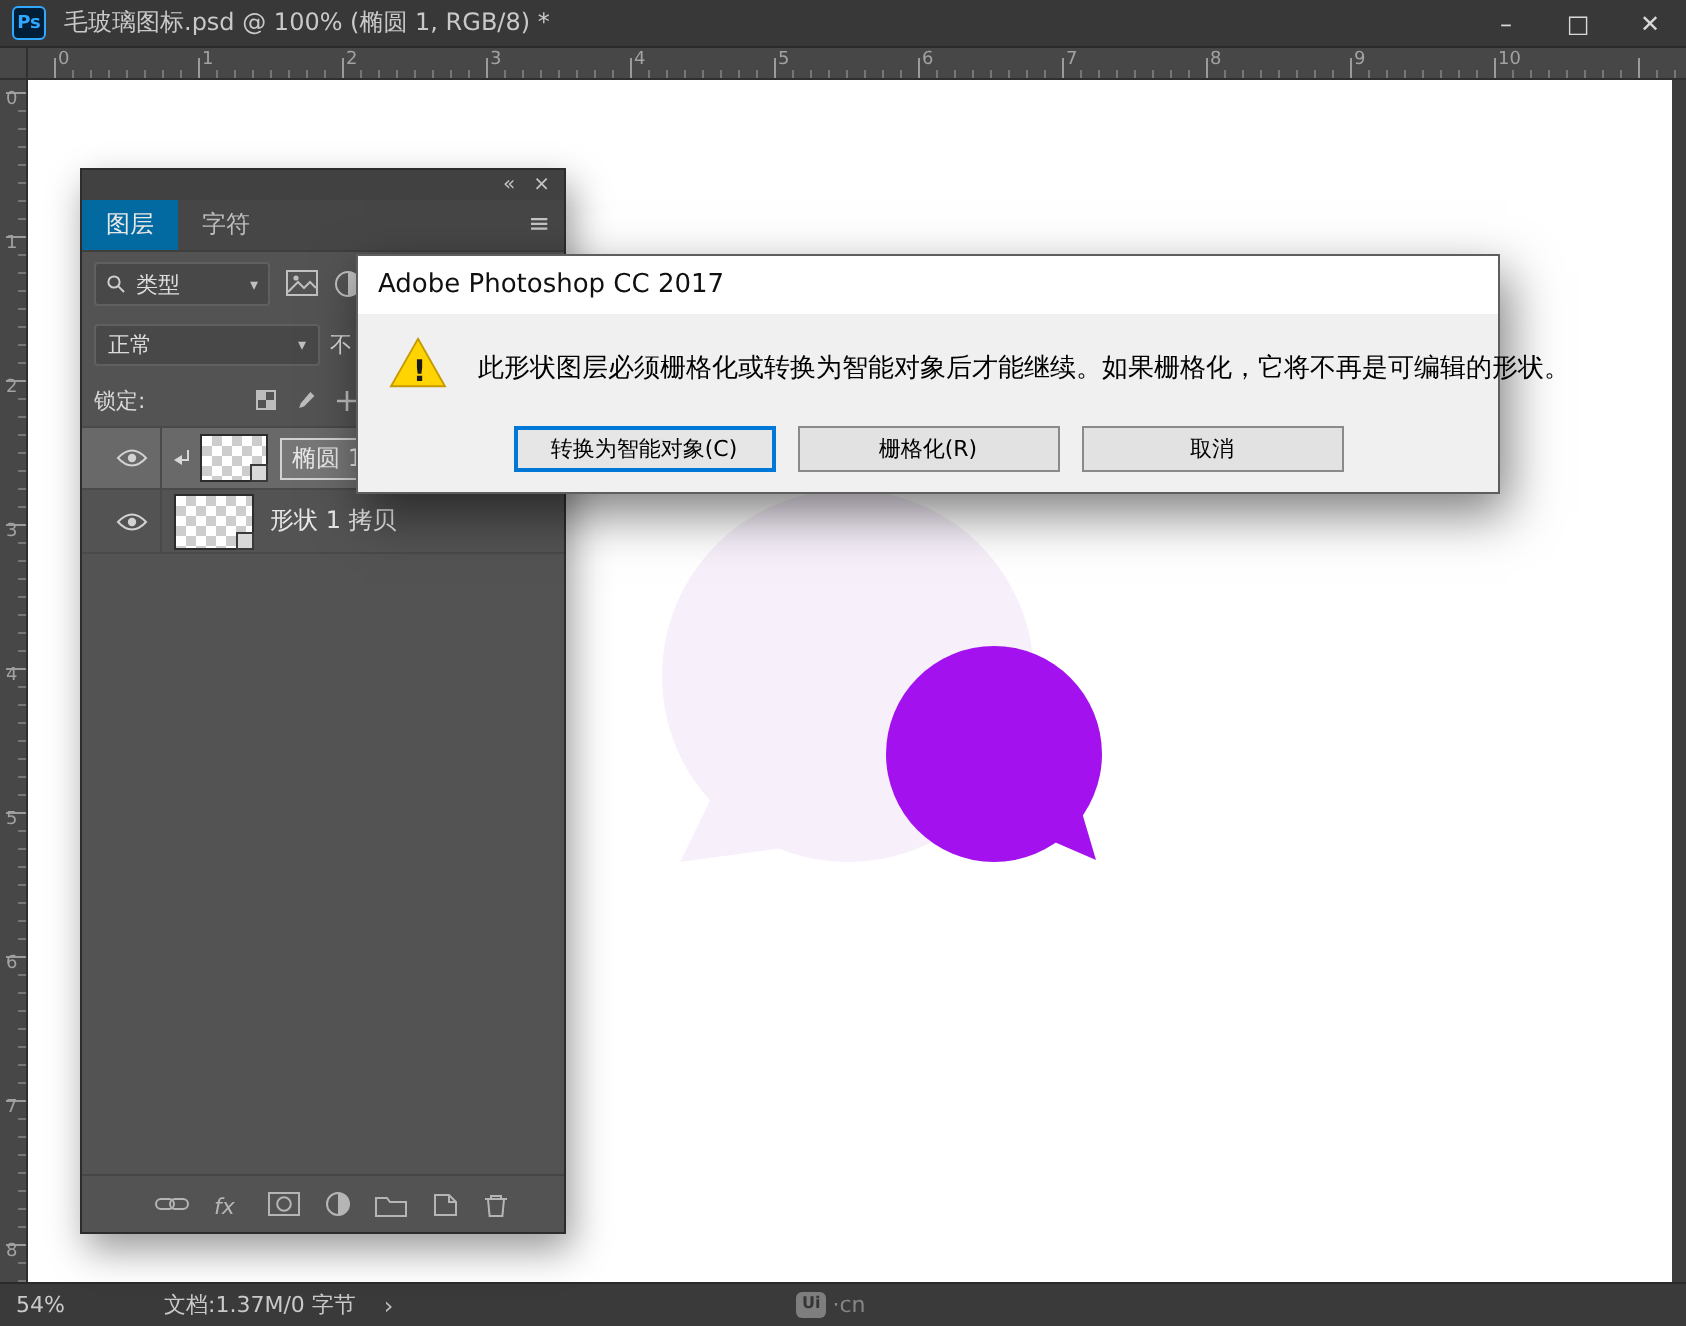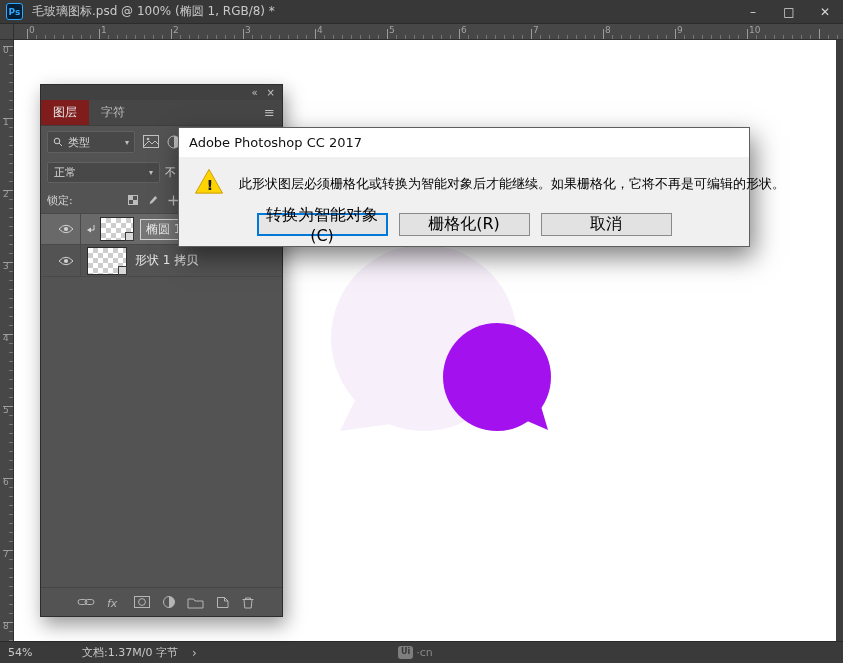--- a/index.html
+++ b/index.html
@@ -46,21 +46,21 @@
 
   
   .layers-panel { position:absolute; left:40px; top:84px; width:243px; height:533px; background:#535353;
                   border:1px solid #2d2d2d; box-shadow:3px 8px 18px rgba(0,0,0,.4); z-index:5; }
   .panel-header { height:15px; background:#414141; display:flex; justify-content:flex-end;
                   align-items:center; gap:9px; padding-right:7px; }
   .panel-header .hicon { color:#c4c4c4; font-size:10px; line-height:1; }
   .panel-tabs { position:relative; height:26px; background:#464646; display:flex; align-items:stretch;
                 border-bottom:1px solid #3e3e3e; }
   .tab { padding:0 12px; display:flex; align-items:center; font-size:12px; color:#bdbdbd; }
-  .tab.active { background:#7f1d1d; color:#e8e8e8; }
+  .tab.active { background:#0369a1; color:#e8e8e8; }
   .panel-menu { position:absolute; right:7px; top:0; height:100%; display:flex; align-items:center;
                 color:#c4c4c4; font-size:13px; }
 
   .dropdown { position:absolute; background:#484848; border:1px solid #606060; border-radius:2px;
               display:flex; align-items:center; color:#dcdcdc; font-size:11px; }
   .dd-caret { margin-left:auto; font-size:8px; color:#c0c0c0; padding-left:4px; }
 
   .filter-row { position:absolute; left:0; top:45px; width:100%; height:26px; }
   .dd-type { left:6px; top:1px; width:88px; height:22px; padding:0 5px; gap:5px; }
   .filter-icons { position:absolute; left:102px; top:5px; display:flex; gap:8px; }
@@ -102,21 +102,21 @@
   .dialog { position:absolute; left:178px; top:127px; width:572px; height:120px; background:#f0f0f0;
             border:1px solid #5e5e5e; box-shadow:4px 10px 24px rgba(0,0,0,.5); z-index:10; }
   .dialog-titlebar { height:29px; background:#ffffff; display:flex; align-items:center; padding-left:10px;
                      font-size:13px; color:#101010; }
   .dialog-body { position:relative; height:89px; }
   .dialog-content { display:flex; align-items:flex-start; padding:11px 14px 0 15px; gap:15px; }
   .warn-icon { flex:none; display:flex; }
   .dialog-message { font-size:13px; color:#000; padding-top:7px; white-space:nowrap; }
   .dialog-buttons { position:absolute; left:0; bottom:10px; width:100%; display:flex;
                     justify-content:center; gap:11px; }
-  .dlg-btn { width:131px; height:23px; background:#e2e2e2; border:1px solid #8a8a8a; font-size:16px;
+  .dlg-btn { width:131px; height:23px; background:#e2e2e2; border:1px solid #8a8a8a; font-size:11px;
              color:#000; display:flex; align-items:center; justify-content:center; font-family:inherit; }
   .dlg-btn.primary { border:1px solid #0078d7; box-shadow:inset 0 0 0 1px #0078d7; background:#e6e6e6; }
 
   
   .statusbar { position:absolute; left:0; top:641px; width:843px; height:22px; background:#3a3a3a;
                border-top:1px solid #2a2a2a; display:flex; align-items:center; font-size:11px; color:#c9c9c9; }
   .sb-zoom { margin-left:8px; width:48px; }
   .sb-doc { margin-left:26px; }
   .sb-chevron { margin-left:14px; color:#bdbdbd; font-size:12px; }
   .sb-watermark { position:absolute; left:398px; top:0; height:100%; display:flex; align-items:center;

